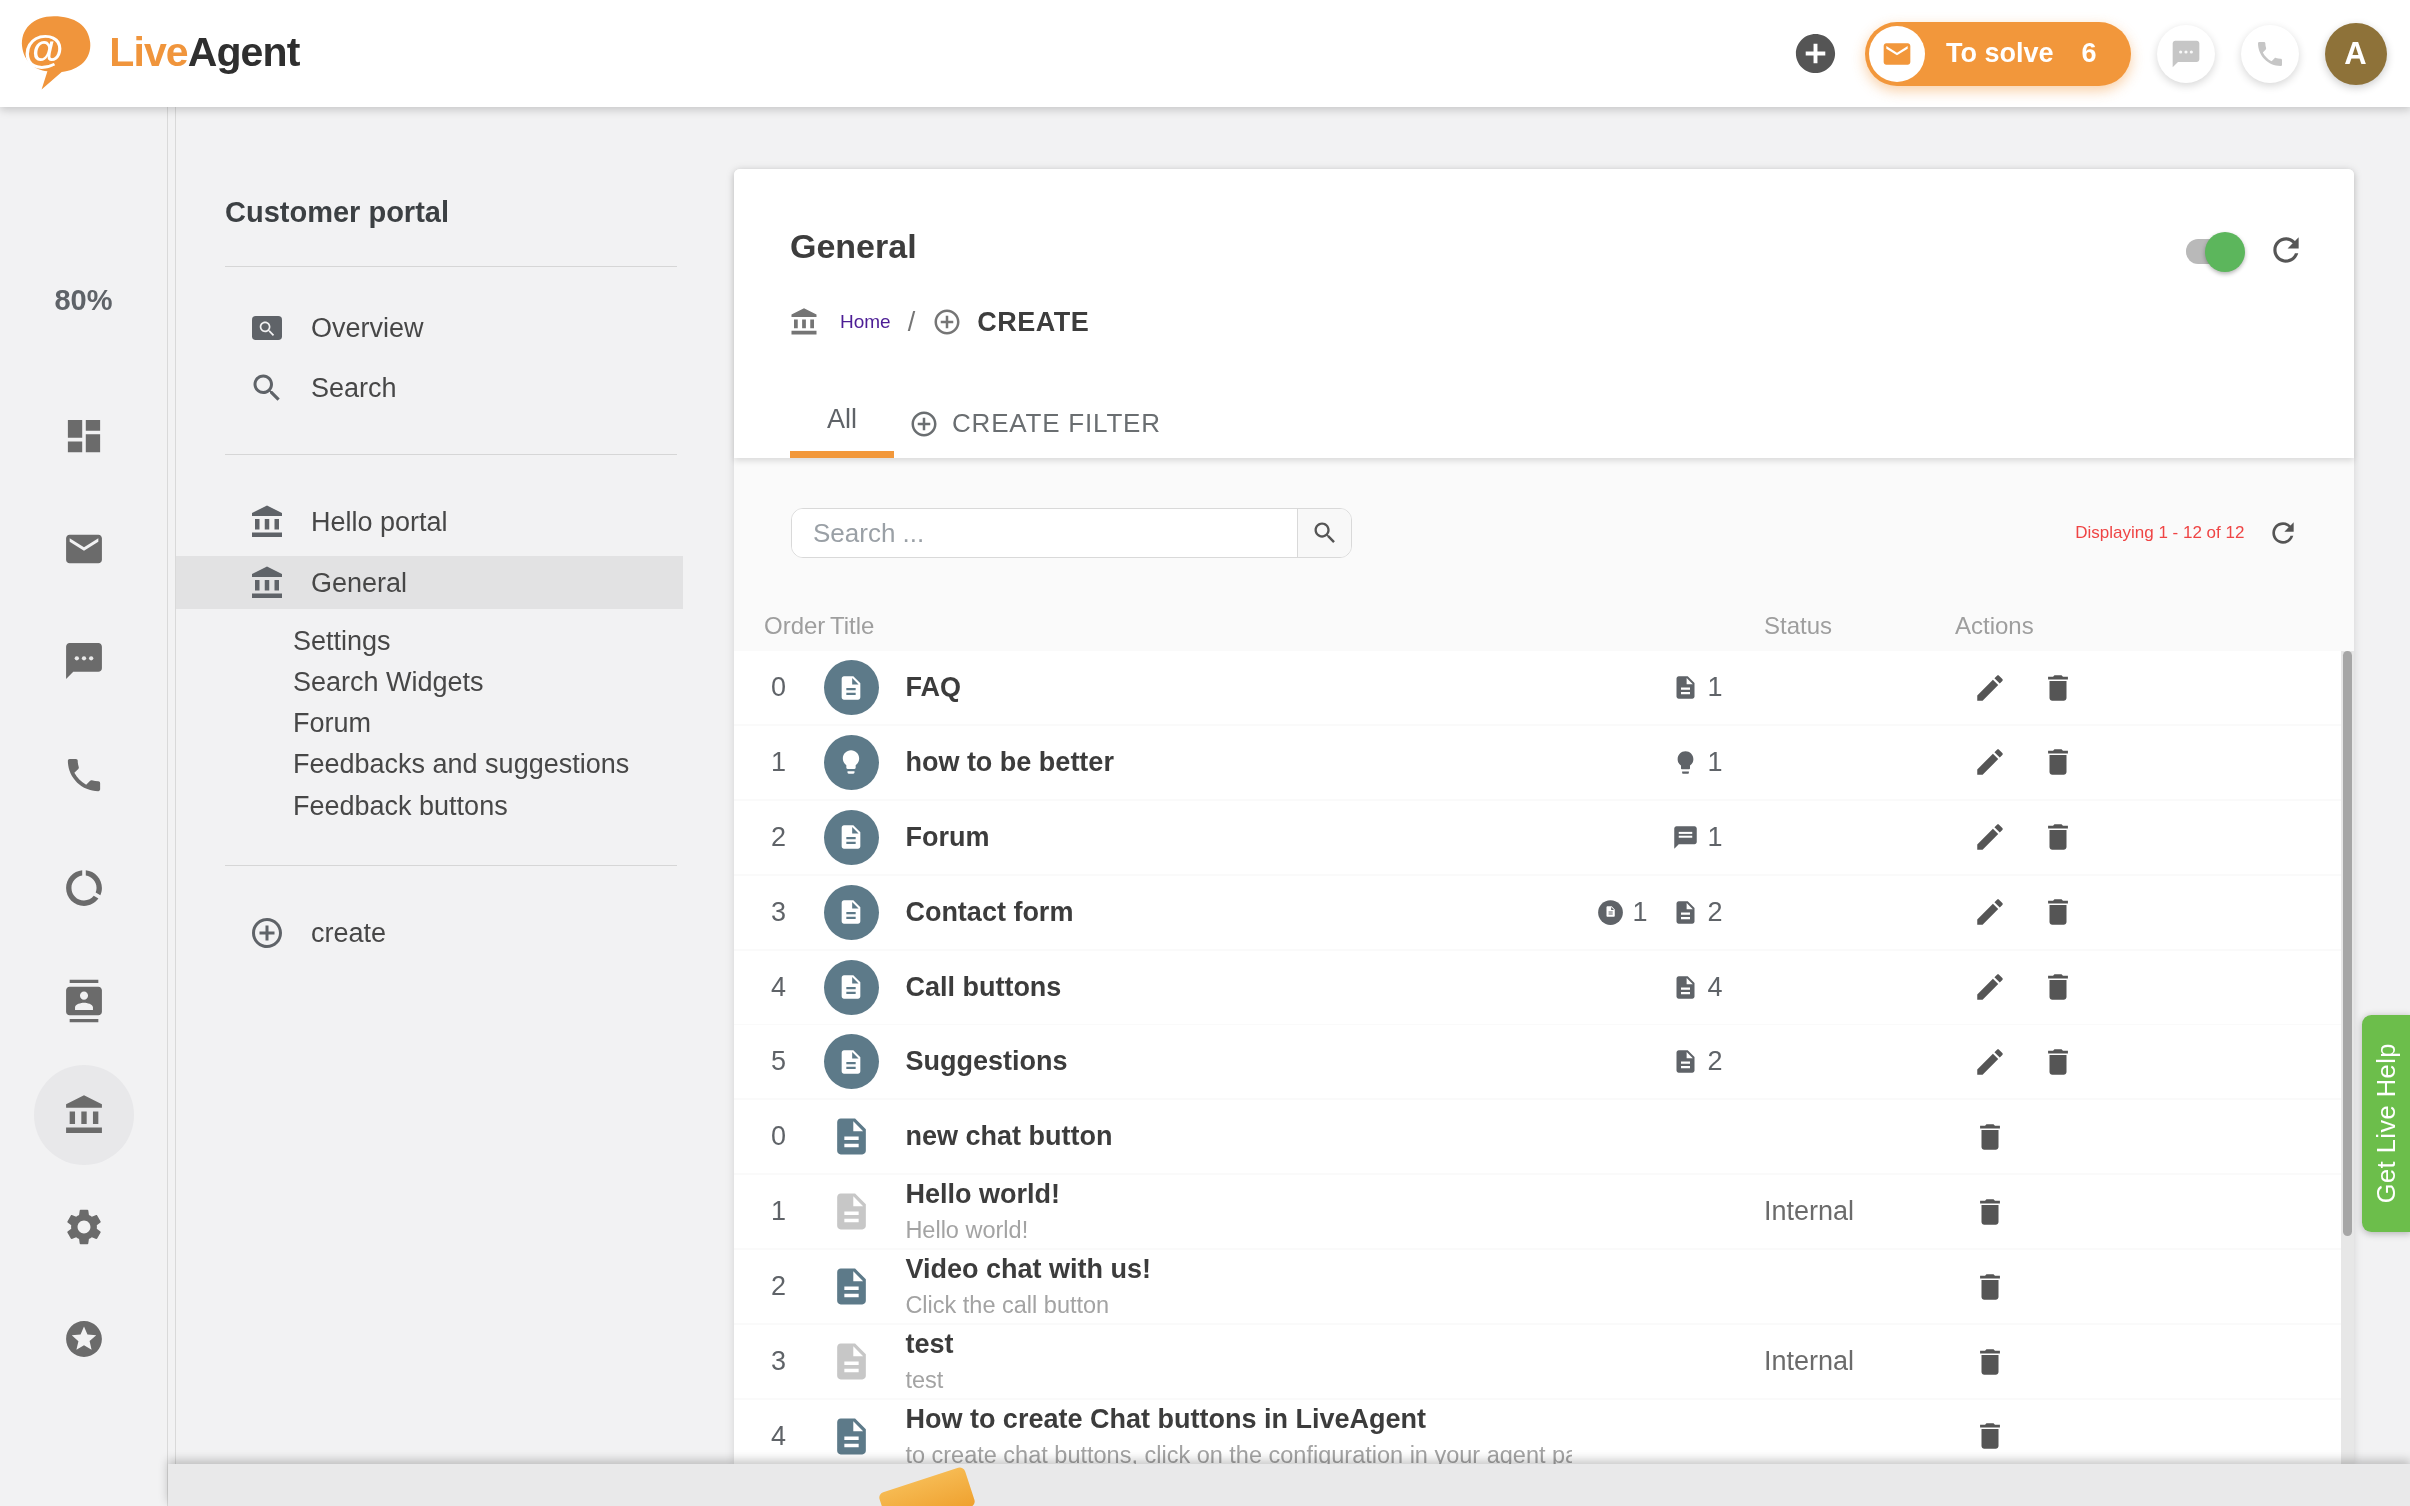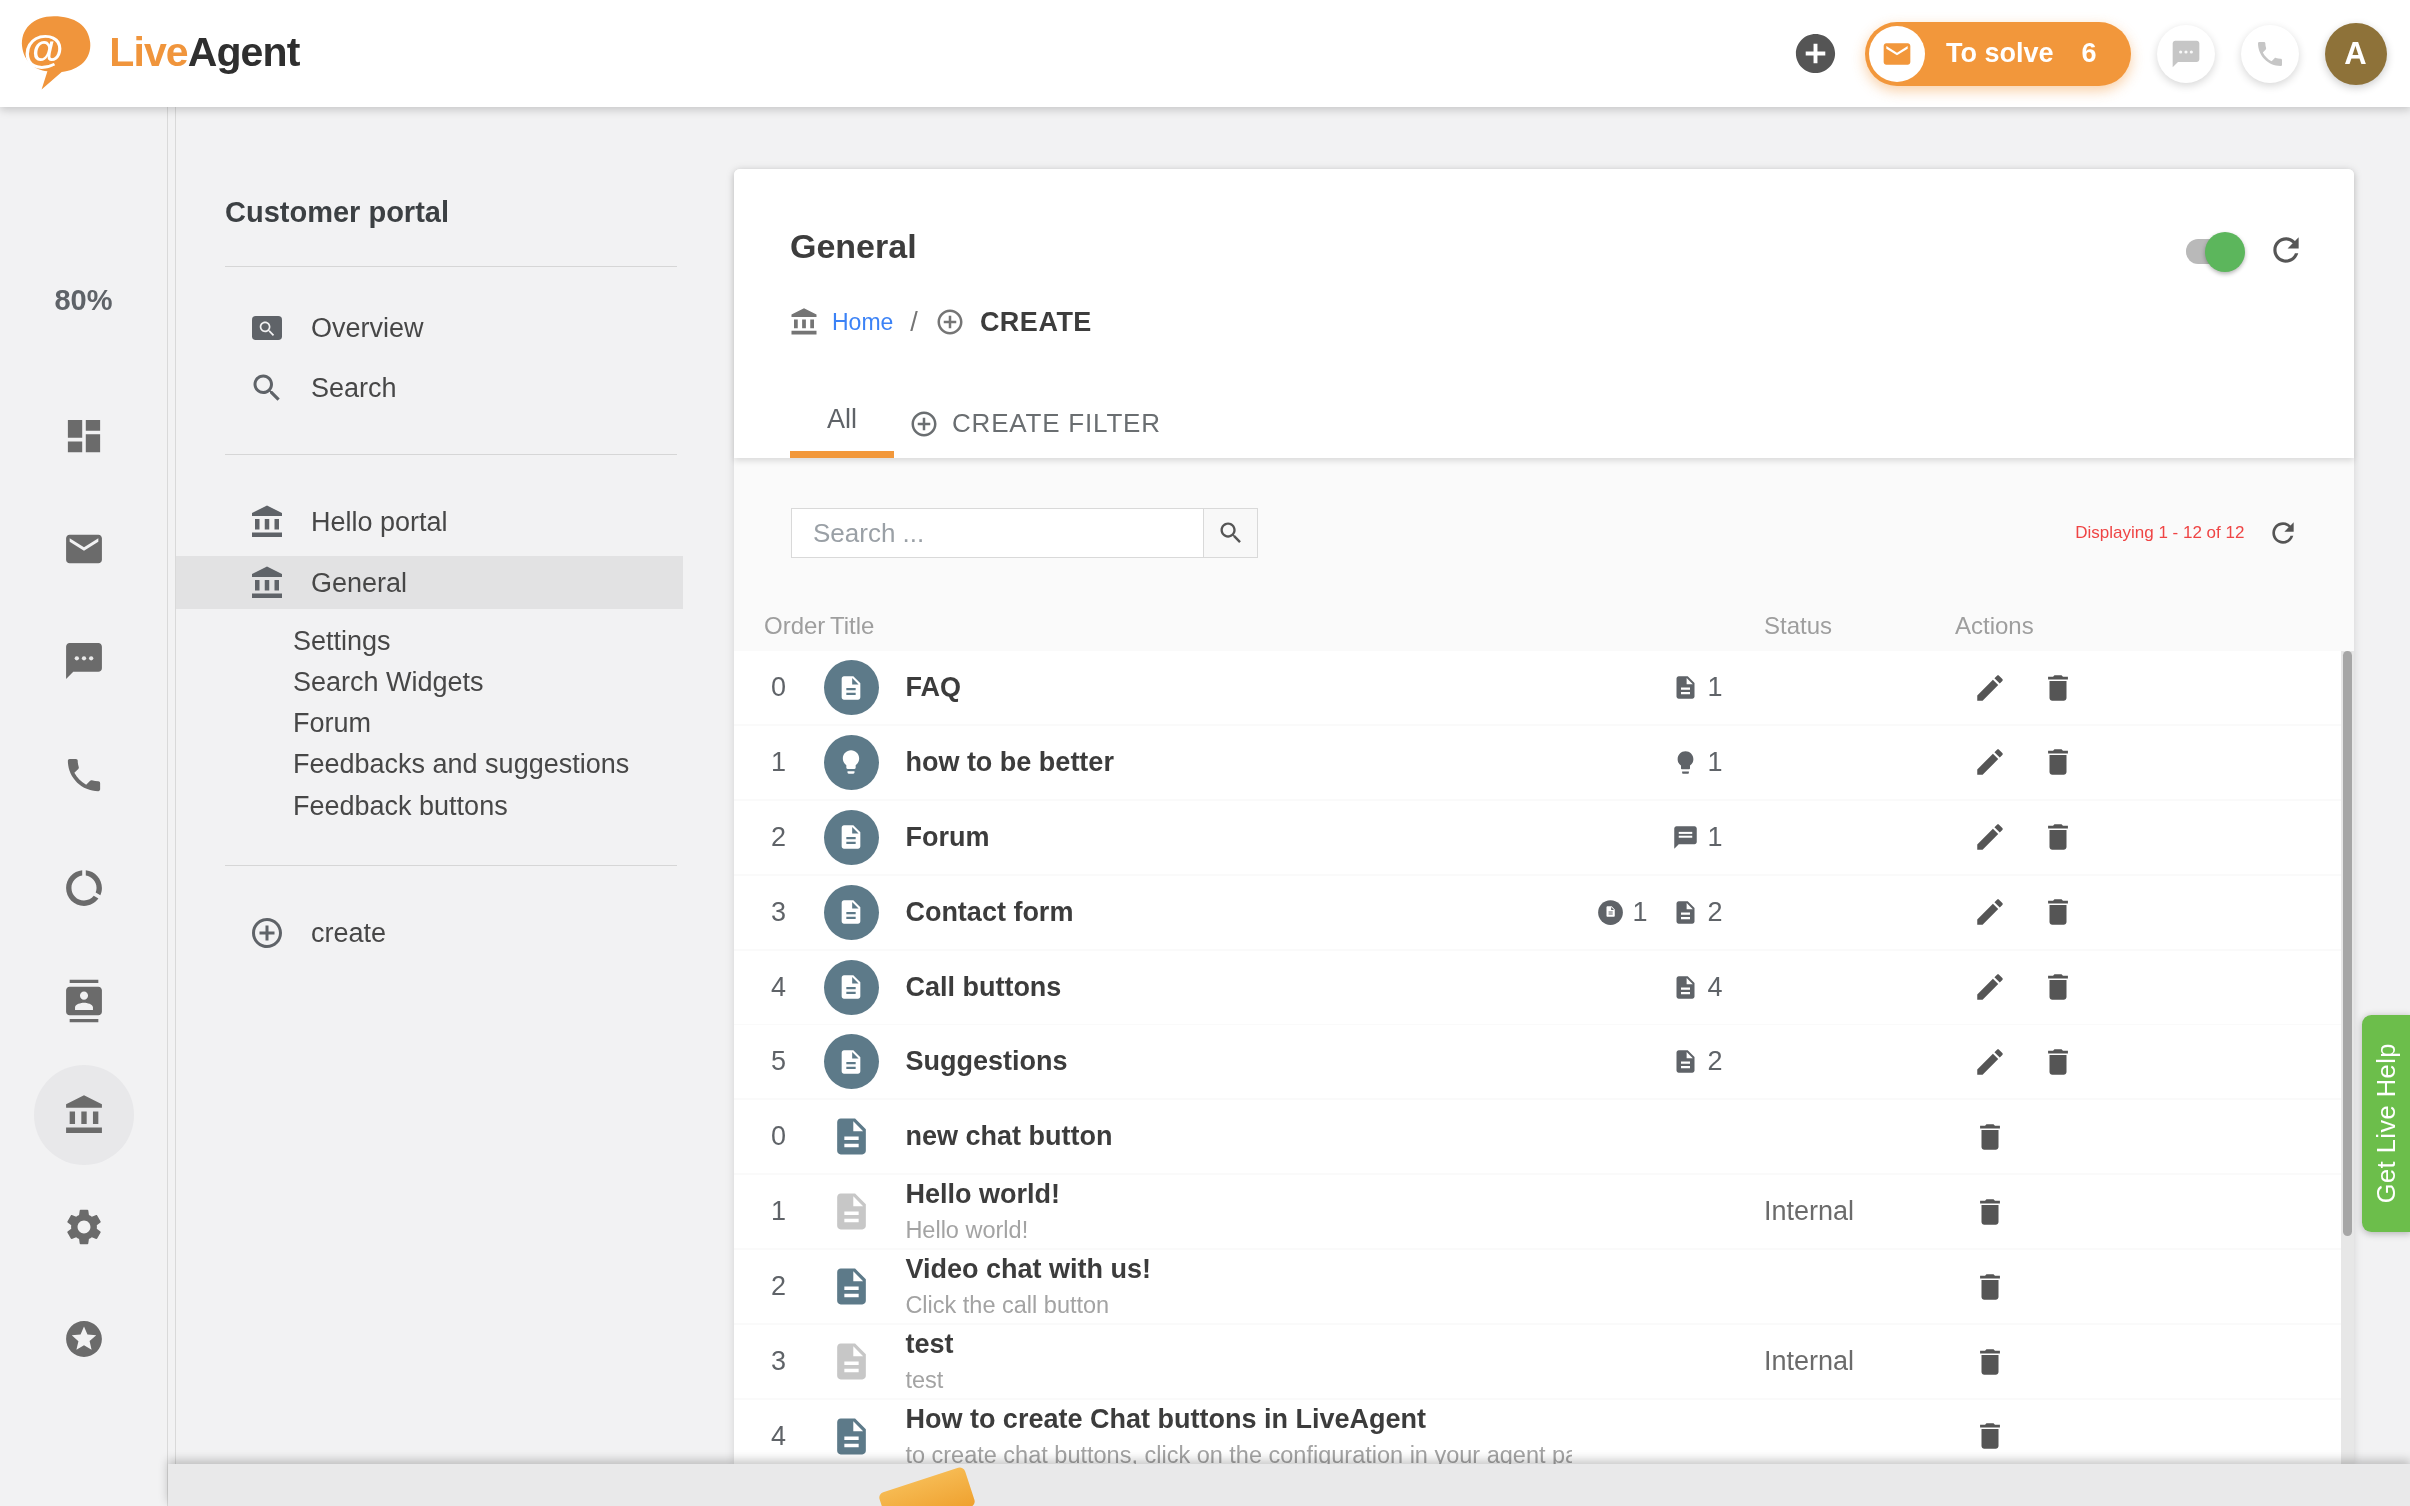--- a/index.html
+++ b/index.html
@@ -51,33 +51,33 @@
           border-radius:5.6px; box-shadow:0 1.9px 9.4px rgba(0,0,0,.13); z-index:5; }
   .card-head { position:absolute; top:0; left:0; right:0; height:289px; background:#fff; border-radius:5.6px 5.6px 0 0;
                box-shadow:0 2.8px 6.6px rgba(0,0,0,.13); z-index:3; }
   .panel-title { position:absolute; left:56px; top:58px; font-size:34px; font-weight:bold; color:#3d3d3d; }
   .toggle { position:absolute; left:1452px; top:70px; width:55px; height:24.5px; border-radius:12.2px; background:#b9b9b9; cursor:pointer; }
   .toggle-knob { position:absolute; right:-3.8px; top:-7.5px; width:40px; height:40px; border-radius:50%; background:#5CB65C;
                  box-shadow:0 1.9px 4.7px rgba(0,0,0,.3); }
   .head-refresh { position:absolute; left:1533px; top:62px; width:38px; height:38px; color:#565656; cursor:pointer; background:none; border:none; }
   .breadcrumb { position:absolute; left:55px; top:134px; height:38px; display:flex; align-items:center; color:#757575; }
   .breadcrumb .ic { width:30px; height:30px; }
-  .crumb-home { font-size:23px; color:#3b82f6; margin-left:13px; cursor:pointer; }
+  .crumb-home { font-size:19px; color:#4c1d95; margin-left:21px; cursor:pointer; }
   .crumb-sep { font-size:27px; margin:0 17px; }
   .crumb-create { font-size:27px; font-weight:bold; color:#3d3d3d; letter-spacing:0.5px; margin-left:15px; cursor:pointer; }
   .tab-all { position:absolute; left:56px; bottom:0; width:104px; height:66px; cursor:pointer; }
   .tab-all-label { position:absolute; width:100%; text-align:center; bottom:22.6px; font-size:27px; color:#5f6368; }
   .tab-underline { position:absolute; left:0; right:0; bottom:0; height:6.6px; background:#F2983B; }
   .tab-custom { position:absolute; left:175px; bottom:19px; display:flex; align-items:center; gap:13px; color:#6a6e71;
                 font-size:26px; letter-spacing:0.8px; cursor:pointer; background:none; border:none; }
   .tab-custom .ic { width:30px; height:30px; }
 
   
-  .searchbox { position:absolute; left:57px; top:339px; width:467px; height:50px; display:flex;
-               background:#fff; border:0.9px solid #d9d9d9; border-radius:0; overflow:hidden; }
+  .searchbox { position:absolute; left:57px; top:339px; width:561px; height:50px; display:flex;
+               background:#fff; border:0.9px solid #d9d9d9; border-radius:12px; overflow:hidden; }
   .searchbox input { flex:1; border:none; outline:none; font-size:26px; padding:0 21px; color:#3c3c3c;
                      font-family:"Liberation Sans",sans-serif; background:#fff; }
   .searchbox input::placeholder { color:#9aa0a6; }
   .search-btn { width:54px; border:none; border-left:0.9px solid #d9d9d9; background:#f8f8f8; color:#555;
                 display:flex; align-items:center; justify-content:center; cursor:pointer; }
   .search-btn .ic { width:28px; height:28px; }
   .toolbar-right { position:absolute; top:339px; right:55px; height:50px; display:flex; align-items:center; gap:22.6px; }
   .displaying { font-size:17px; color:#ef4444; }
   .toolbar-refresh { width:32px; height:32px; color:#555; background:none; border:none; cursor:pointer; }
 

